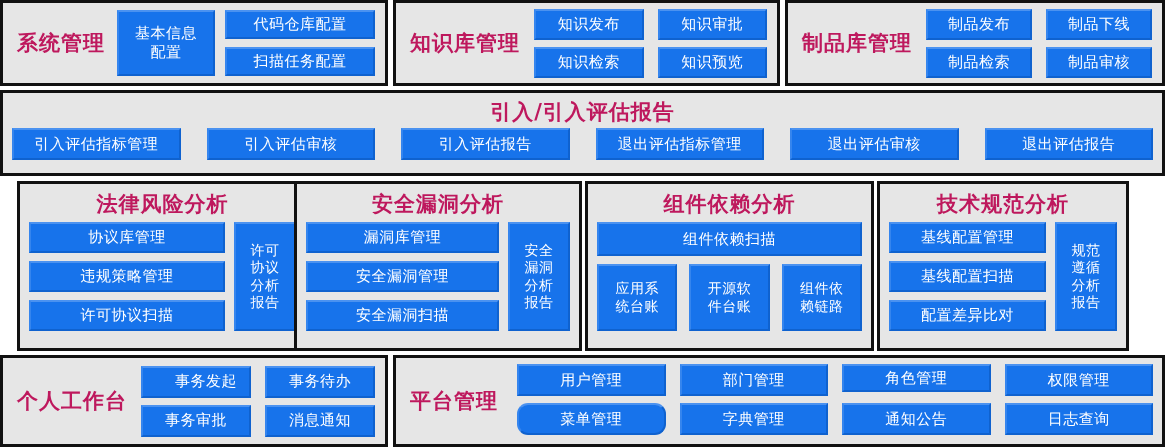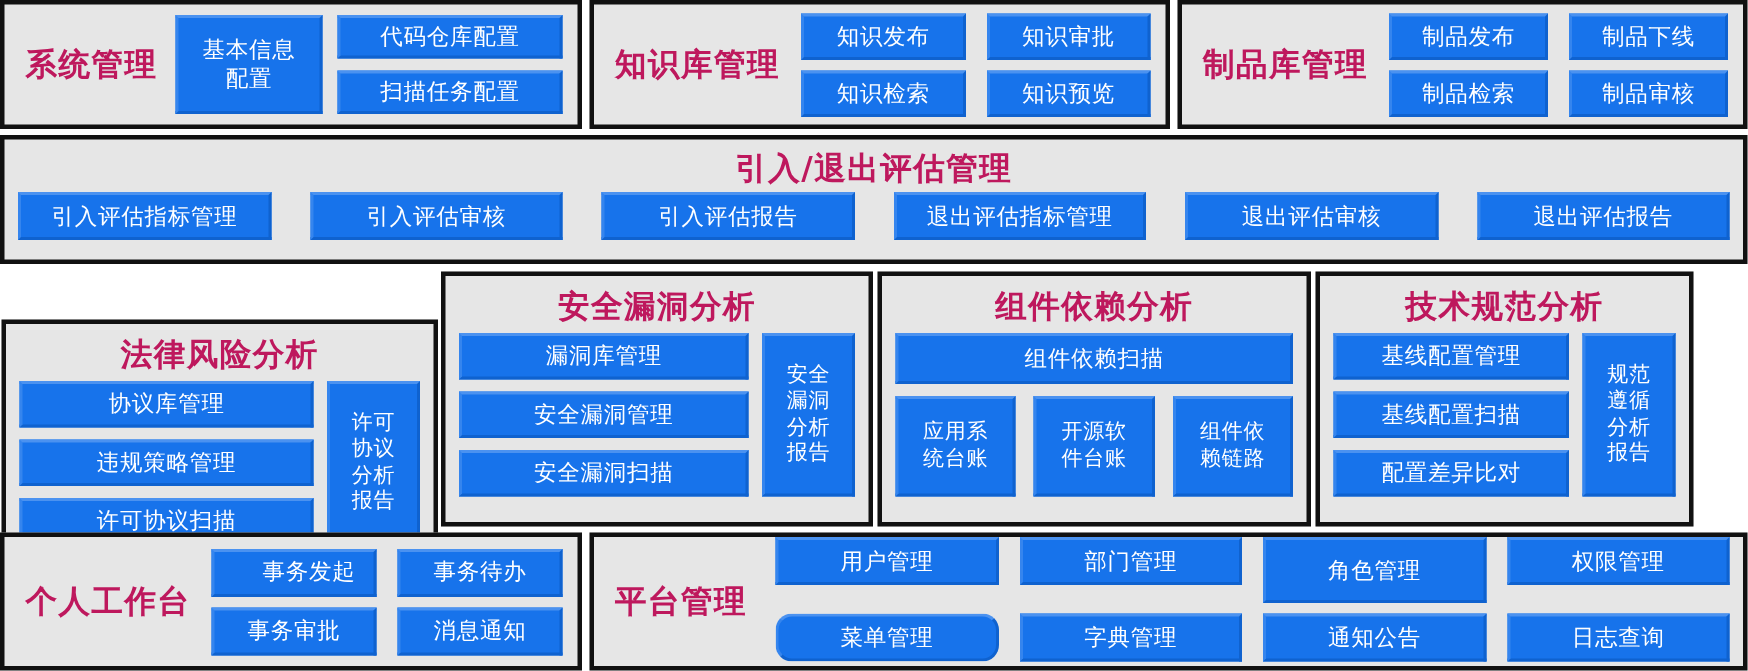--- a/index.html
+++ b/index.html
@@ -170,32 +170,32 @@
     <div class="panel-title side">制品库管理</div>
     <div class="grid2">
       <div class="tile" style="height:31px;">制品发布</div>
       <div class="tile" style="height:31px;">制品下线</div>
       <div class="tile" style="height:31px;">制品检索</div>
       <div class="tile" style="height:31px;">制品审核</div>
     </div>
   </div>
 
   <div class="panel stack" style="left:0px;top:90px;width:1165px;height:86px;">
-    <div class="panel-title center-wide">引入/退出评估管理</div>
+    <div class="panel-title center-wide">引入/引入评估报告</div>
     <div class="row6">
       <div class="tile">引入评估指标管理</div>
       <div class="tile">引入评估审核</div>
       <div class="tile">引入评估报告</div>
       <div class="tile">退出评估指标管理</div>
       <div class="tile">退出评估审核</div>
       <div class="tile">退出评估报告</div>
     </div>
   </div>
 
-  <div class="panel stack" style="left:1px;top:181px;width:291px;height:170px;margin-top:32px;">
+  <div class="panel stack" style="left:17px;top:181px;width:291px;height:170px;">
     <div class="panel-title top">法律风险分析</div>
     <div class="an-body">
       <div class="an-col">
         <div class="tile">协议库管理</div>
         <div class="tile">违规策略管理</div>
         <div class="tile">许可协议扫描</div>
       </div>
       <div class="tile an-side small">许可
 协议
 分析
@@ -256,21 +256,21 @@
       <div class="tile" style="height:32px;">事务审批</div>
       <div class="tile" style="height:32px;">消息通知</div>
     </div>
   </div>
 
   <div class="panel" style="left:393px;top:355px;width:772px;height:92px;">
     <div class="panel-title side">平台管理</div>
     <div class="grid4">
       <div class="tile" style="height:32px;">用户管理</div>
       <div class="tile" style="height:32px;">部门管理</div>
-      <div class="tile" style="height:44px;">角色管理</div>
+      <div class="tile" style="height:28px;">角色管理</div>
       <div class="tile" style="height:32px;">权限管理</div>
       <div class="tile" style="height:32px;border-radius:11px;">菜单管理</div>
       <div class="tile" style="height:32px;">字典管理</div>
       <div class="tile" style="height:32px;">通知公告</div>
       <div class="tile" style="height:32px;">日志查询</div>
     </div>
   </div>
 
 </div>
 

